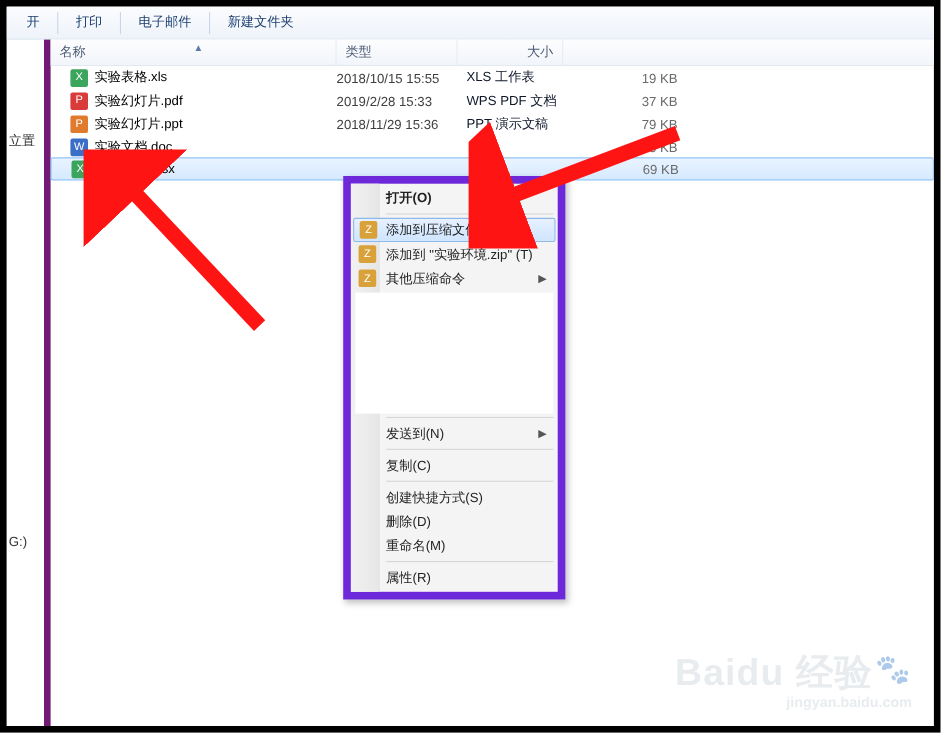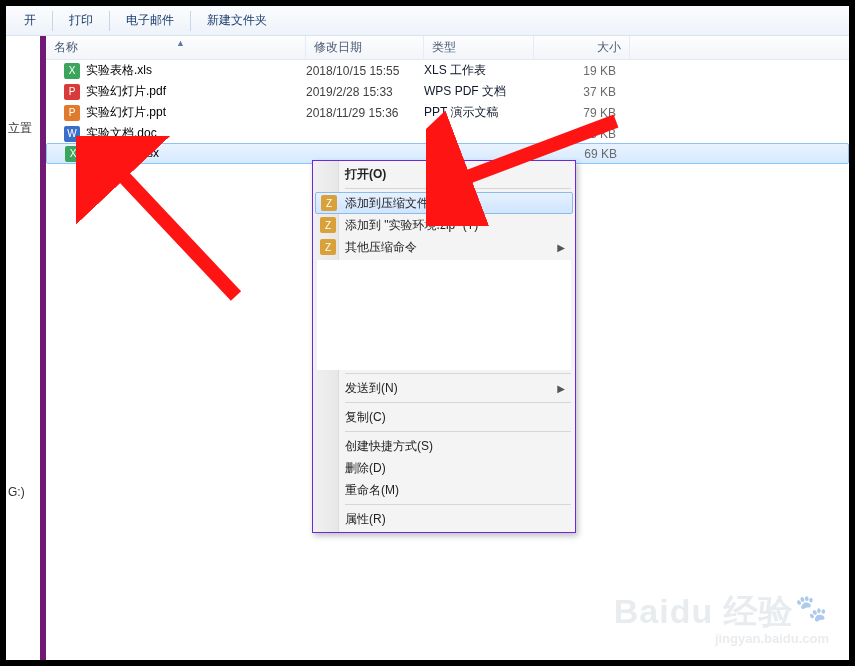--- a/index.html
+++ b/index.html
@@ -114,23 +114,23 @@
   .ic-ppt  { background:#e07b2e; color:#fff; }
   .ic-doc  { background:#3b6fc7; color:#fff; }
   .ic-xlsx { background:#3ba55d; color:#fff; }
   .ic-zip  { background:#d9a13a; color:#fff; }
 
   
   .ctxmenu {
     position: absolute;
     left: 266px;
     top: 124px;
-    width: 264px;
+    width: 202px;
     background: #f4f4f4;
-    border: 1px solid #6d28d9;
+    border: 7px solid #6d28d9;
     box-shadow: 2px 3px 6px rgba(0,0,0,.25);
     padding: 2px;
     font-size: 12px;
     z-index: 20;
   }
   .ctxmenu .mi {
     display: flex;
     align-items: center;
     height: 22px;
     padding-left: 30px;
@@ -224,21 +224,20 @@
     <div class="lbl">立置</div>
     <div style="height:340px"></div>
     <div class="lbl">G:)</div>
   </div>
 
   <div class="main">
 
     <div class="hdr">
       <span class="sort-arrow">▲</span>
       <div class="col col-name">名称</div>
-      <div class="col col-date">修改日期</div>
       <div class="col col-type">类型</div>
       <div class="col col-size">大小</div>
     </div>
 
     <div class="files">
       <div class="row">
         <div class="c-name">
           <span class="icon ic-xls">X</span>
           <span>实验表格.xls</span>
         </div>

